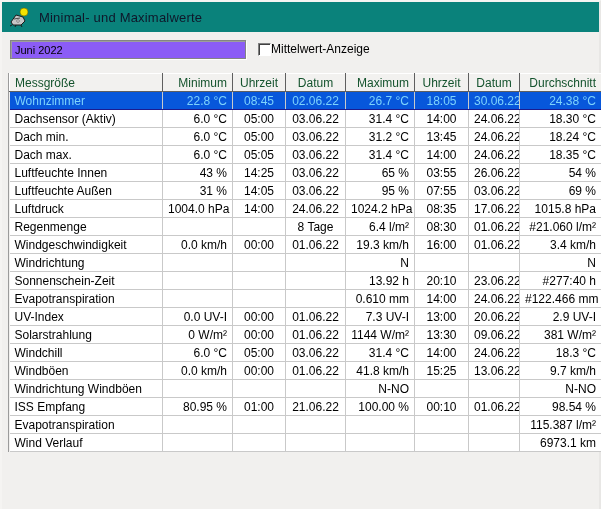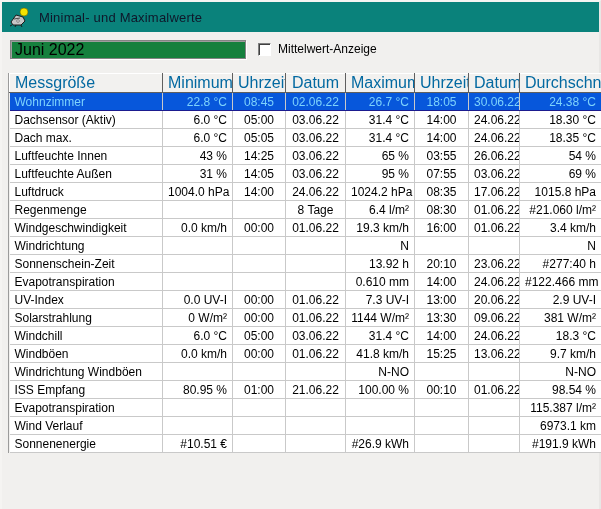--- a/index.html
+++ b/index.html
@@ -23,44 +23,44 @@
   }
   .titlebar .app-icon{width:22px;height:20px;flex:0 0 auto;}
   .titlebar .title-text{
     color:#0f172a;font-size:13px;margin-left:8px;letter-spacing:.2px;
     white-space:nowrap;
   }
   
   .panel{position:absolute;top:30px;left:0;right:0;height:39px;background:#f1f0ee;}
   .period-input{
     position:absolute;left:8px;top:8px;width:226px;height:15px;
-    background:#15803d;color:#000;font-family:"Liberation Sans",sans-serif;font-size:16px;
+    background:#8b5cf6;color:#000;font-family:"Liberation Sans",sans-serif;font-size:11px;
     border:1px solid #848484;
     box-shadow:inset 1px 1px 0 #9d9d9d, 1px 1px 0 #ffffff;
     padding:1px 4px;outline:none;
   }
   .checkbox-wrap{
-    position:absolute;left:256px;top:10px;display:flex;align-items:center;gap:7px;
+    position:absolute;left:256px;top:10px;display:flex;align-items:center;
   }
   .checkbox-box{
     width:13px;height:13px;background:#ffffff;box-sizing:border-box;
     border-top:1px solid #808080;border-left:1px solid #808080;
     border-right:1px solid #ffffff;border-bottom:1px solid #ffffff;
     box-shadow:inset 1px 1px 0 #404040;
   }
   .checkbox-label{font-size:12px;color:#000;}
   
   .grid-wrap{
     position:absolute;left:6px;top:71px;width:593px;
     border-left:1px solid #9b9b9b;
   }
   table.grid{border-collapse:collapse;table-layout:fixed;width:592px;}
   table.grid th{
     height:18px;box-sizing:border-box;
-    background:#f2f1ef;color:#0369a1;font-weight:normal;font-size:16px;
+    background:#f2f1ef;color:#14532d;font-weight:normal;font-size:12px;
     border-top:1px solid #ffffff;border-left:1px solid #ffffff;
     border-right:1px solid #5f5f5f;border-bottom:1px solid #5f5f5f;
     padding:0 5px;white-space:nowrap;overflow:hidden;
   }
   table.grid td{
     height:18px;box-sizing:border-box;
     background:#ffffff;color:#000;font-size:12px;
     border-right:1px solid #c9c9c9;border-bottom:1px solid #c9c9c9;
     padding:0 5px;white-space:nowrap;overflow:hidden;
   }
@@ -137,20 +137,30 @@
             <td class="al">Dachsensor (Aktiv)</td>
             <td class="ar">6.0 °C</td>
             <td class="ac">05:00</td>
             <td class="ac">03.06.22</td>
             <td class="ar">31.4 °C</td>
             <td class="ac">14:00</td>
             <td class="ac">24.06.22</td>
             <td class="ar">18.30 °C</td>
           </tr>
           <tr>
+            <td class="al">Dach min.</td>
+            <td class="ar">6.0 °C</td>
+            <td class="ac">05:00</td>
+            <td class="ac">03.06.22</td>
+            <td class="ar">31.2 °C</td>
+            <td class="ac">13:45</td>
+            <td class="ac">24.06.22</td>
+            <td class="ar">18.24 °C</td>
+          </tr>
+          <tr>
             <td class="al">Dach max.</td>
             <td class="ar">6.0 °C</td>
             <td class="ac">05:05</td>
             <td class="ac">03.06.22</td>
             <td class="ar">31.4 °C</td>
             <td class="ac">14:00</td>
             <td class="ac">24.06.22</td>
             <td class="ar">18.35 °C</td>
           </tr>
           <tr>
@@ -306,27 +316,17 @@
           <tr>
             <td class="al">Wind Verlauf</td>
             <td class="ar"></td>
             <td class="ac"></td>
             <td class="ac"></td>
             <td class="ar"></td>
             <td class="ac"></td>
             <td class="ac"></td>
             <td class="ar">6973.1 km</td>
           </tr>
-          <tr>
-            <td class="al">Sonnenenergie</td>
-            <td class="ar">#10.51 €</td>
-            <td class="ac"></td>
-            <td class="ac"></td>
-            <td class="ar">#26.9 kWh</td>
-            <td class="ac"></td>
-            <td class="ac"></td>
-            <td class="ar">#191.9 kWh</td>
-          </tr>
         </tbody>
     </table>
   </div>
 
 </div>
 
 </body></html>

